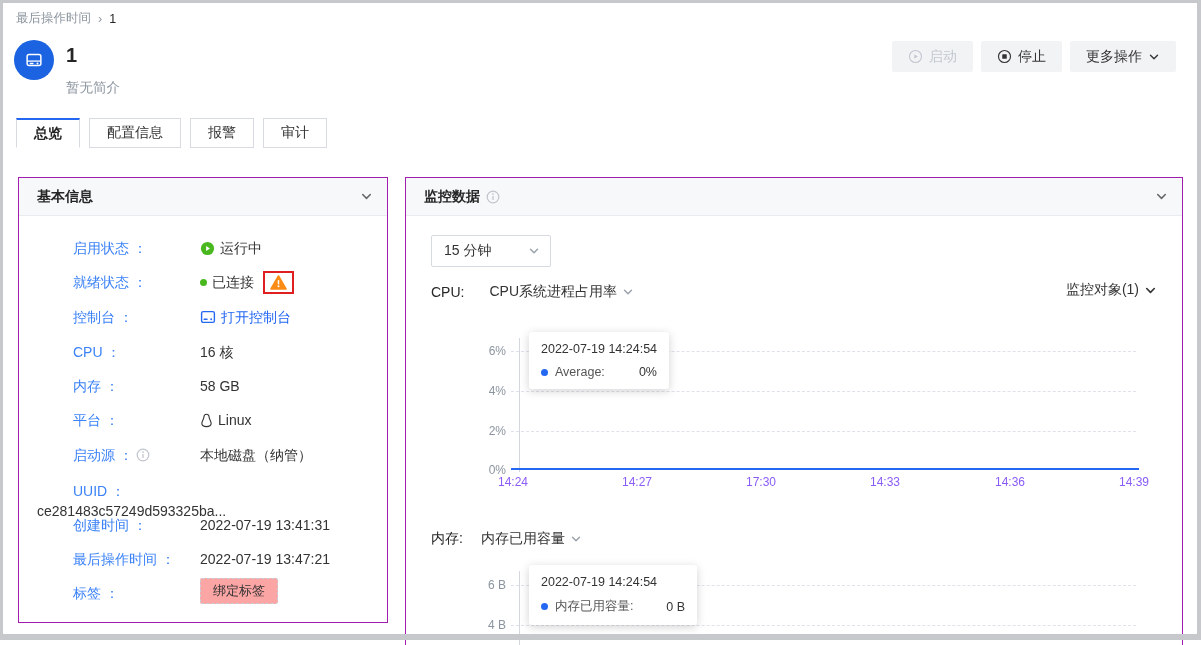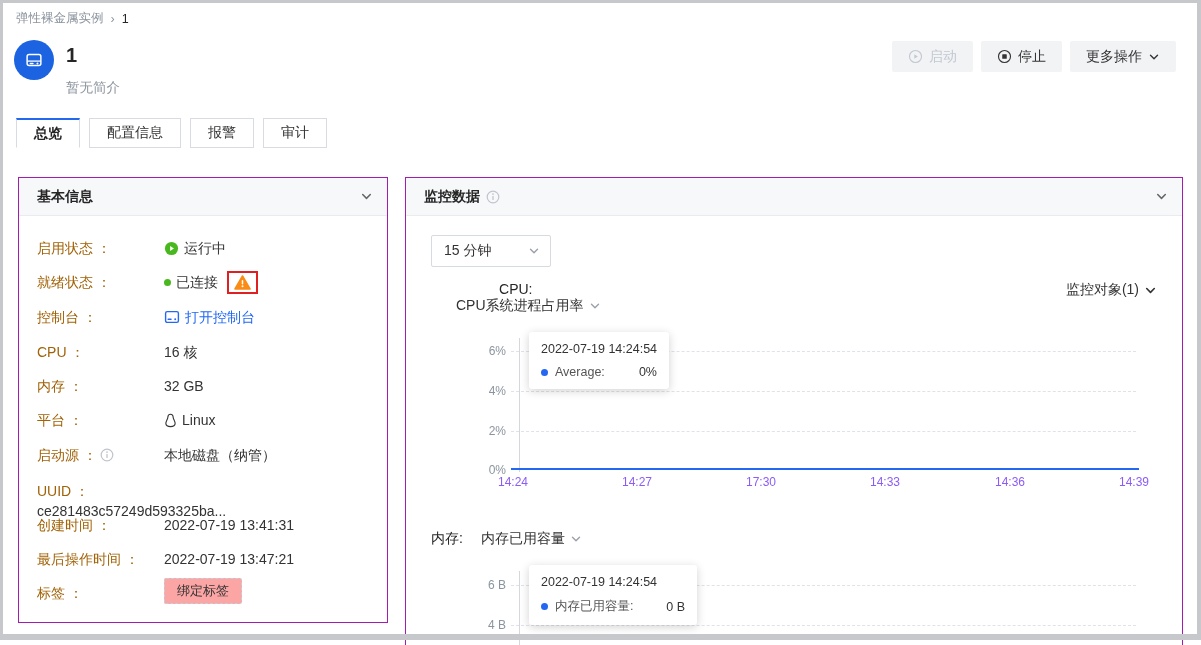--- a/index.html
+++ b/index.html
@@ -40,21 +40,21 @@
   .panel { background:#fff; border:1px solid #a21caf; }
   .panel-header { height:38px; background:#f7f8fa; border-bottom:1px solid #e9ebf0;
     display:flex; align-items:center; padding:0 18px; font-size:14px; font-weight:bold; color:#262626; position:relative; }
   .panel-chevron { position:absolute; right:14px; top:12px; cursor:pointer; }
 
   .left-panel  { left:18px;  top:177px; width:370px; height:446px; }
   .right-panel { left:405px; top:177px; width:778px; height:470px; }
 
   
   .f-row { position:absolute; left:18px; height:20px; line-height:20px; font-size:14px; display:flex; }
-  .f-label { color:#a16207; width:127px; flex:none; }
+  .f-label { color:#3b82f6; width:127px; flex:none;margin-left:36px; }
   .f-value { color:#333; display:flex; align-items:center; gap:5px; }
   .link { color:#2468f2; cursor:pointer; }
   .dot-green { width:7px; height:7px; border-radius:50%; background:#49b81f; display:inline-block; }
   .warn-box { border:2px solid #e02020; padding:2px 5px; display:inline-flex; align-items:center; margin-left:4px; }
   .tag-btn { border:1px dashed #c9ced6; border-radius:2px; background:#fca5a5; padding:3px 12px;
     font-size:13px; color:#333; cursor:pointer; font-family:inherit; }
   .info-icon { margin-left:3px; display:inline-flex; vertical-align:-2px; }
 
   
   .select-box { position:absolute; left:25px; top:57px; width:120px; height:32px; border:1px solid #d6dae1;
@@ -78,21 +78,21 @@
   .tt-row { display:flex; align-items:center; gap:7px; font-size:12.5px; color:#555; white-space:nowrap; }
   .tt-dot { width:7px; height:7px; border-radius:50%; background:#2468f2; flex:none; }
   .tt-val { margin-left:auto; color:#333; padding-left:14px; }
 </style>
 </head>
 <body>
 
 <div class="page">
 
   <div class="abs breadcrumb">
-    <span>弹性裸金属实例</span>
+    <span>最后操作时间</span>
     <span>›</span>
     <span class="current">1</span>
   </div>
 
   <div class="abs avatar">
     <span style="display:flex;">
       <svg width="22" height="22" viewBox="0 0 24 24">
           <rect x="4.5" y="6" width="15" height="12" rx="2.2" fill="none" stroke="#fff" stroke-width="1.6"></rect>
           <line x1="4.5" y1="13.2" x2="19.5" y2="13.2" stroke="#fff" stroke-width="1.4"></line>
           <line x1="8" y1="15.8" x2="10.8" y2="15.8" stroke="#fff" stroke-width="1.6" stroke-linecap="round"></line>
@@ -196,21 +196,21 @@
     <div class="f-row" style="top:164px;">
       <span class="f-label">CPU ：</span>
       <span class="f-value">
           <span>16 核</span>
         </span>
     </div>
 
     <div class="f-row" style="top:198px;">
       <span class="f-label">内存 ：</span>
       <span class="f-value">
-          <span>32 GB</span>
+          <span>58 GB</span>
         </span>
     </div>
 
     <div class="f-row" style="top:232px;">
       <span class="f-label">平台 ：</span>
       <span class="f-value">
         <span style="display:flex;">
           <svg width="13" height="15" viewBox="0 0 14 16">
               <path d="M7 1.2c-1.9 0-2.8 1.4-2.8 3 0 1.4-.8 2.8-1.5 4.3-.8 1.7-.9 4 .6 5.1.9.7 2.3 1 3.7 1s2.8-.3 3.7-1c1.5-1.1 1.4-3.4.6-5.1-.7-1.5-1.5-2.9-1.5-4.3 0-1.6-.9-3-2.8-3z" fill="none" stroke="#333" stroke-width="1.2"></path>
             </svg>
@@ -278,21 +278,21 @@
       </span>
     </div>
 
     <div class="select-box">
       <span>15 分钟</span>
       <svg width="12" height="12" viewBox="0 0 12 12">
           <path d="M2.5 4.2 L6 7.7 L9.5 4.2" fill="none" stroke="#9aa0aa" stroke-width="1.4" stroke-linecap="round" stroke-linejoin="round"></path>
         </svg>
     </div>
 
-    <div class="metric-row" style="left:25px; top:103px;flex-direction:column;">
+    <div class="metric-row" style="left:25px; top:103px;">
       <span>CPU:</span>
       <span class="metric-name" style="margin-left:25px;">
         <span>CPU系统进程占用率</span>
         <svg width="12" height="12" viewBox="0 0 12 12">
             <path d="M2.5 4.2 L6 7.7 L9.5 4.2" fill="none" stroke="#9aa0aa" stroke-width="1.4" stroke-linecap="round" stroke-linejoin="round"></path>
           </svg>
       </span>
     </div>
     <div class="monitor-target" style="top:103px;">
       <span>监控对象(1)</span>

